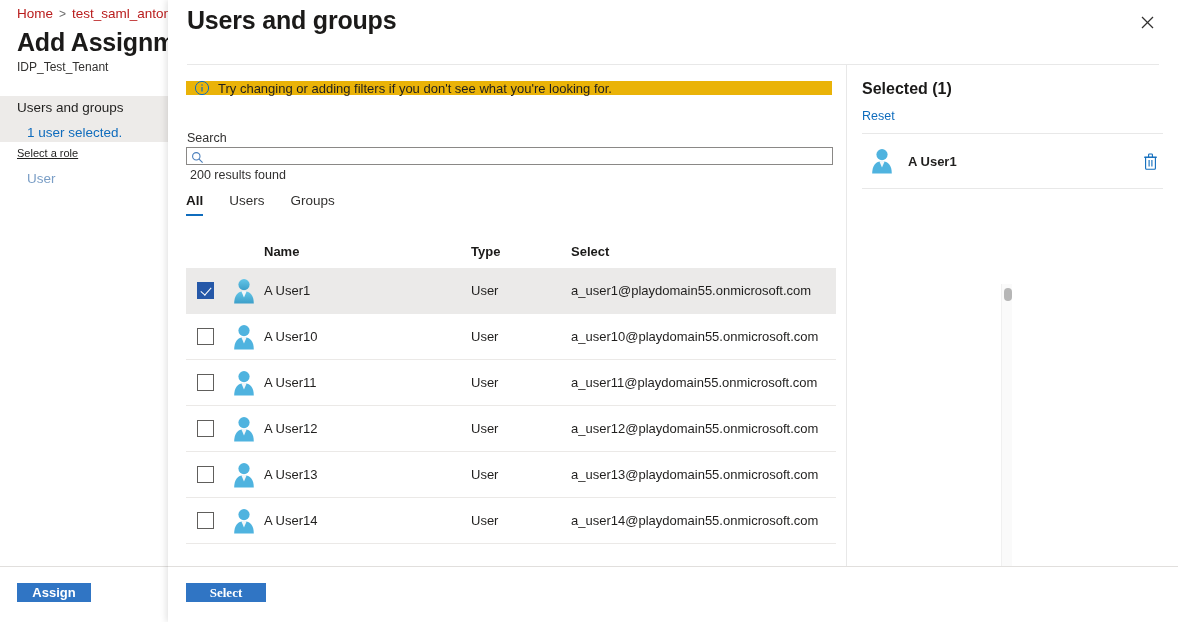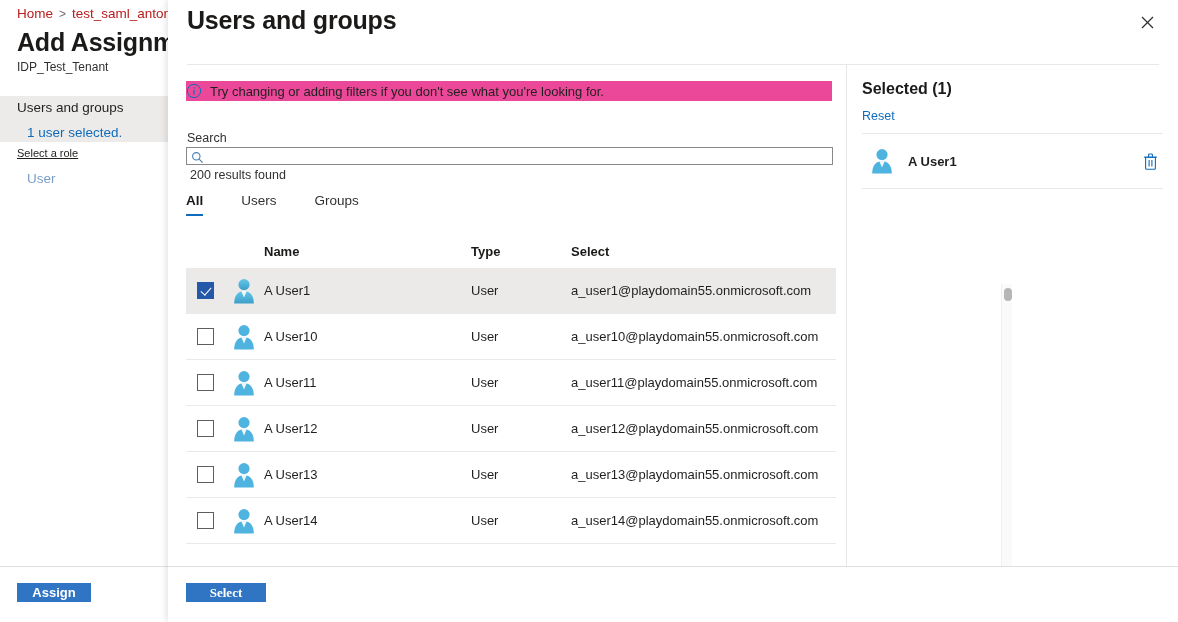--- a/index.html
+++ b/index.html
@@ -53,41 +53,41 @@
     display: flex; align-items: center; justify-content: center;
     color: #323130;
   }
   .close-btn svg { display: block; }
   .panel-hr { position: absolute; left: 19px; top: 64px; width: 972px; height: 1px; background: #e8e8e8; }
 
   
   .content { position: absolute; left: 0; top: 65px; width: 679px; height: 501px; }
 
   .info-bar {
-    position: absolute; left: 18px; top: 16px; width: 646px; height: 20px;
-    background: #ec4899; display: flex; align-items: center; 
+    position: absolute; left: 18px; top: 16px; width: 646px; height: 14px;
+    background: #eab308; display: flex; align-items: center; padding-left: 8px;
   }
   .info-icon { width: 16px; height: 16px; flex: 0 0 16px; margin-right: 8px; color: #0f6cbd; }
   .info-text { font-size: 13px; color: #201f1e; }
 
   .search-label { position: absolute; left: 19px; top: 66px; font-size: 12.5px; color: #323130; }
   .search-wrap {
     position: absolute; left: 18px; top: 82px; width: 647px; height: 18px;
     border: 1px solid #8a8886; background: #fff; display: flex; align-items: center;
   }
   .search-icon { width: 13px; height: 13px; margin-left: 4px; color: #4a7ebb; flex: 0 0 13px; }
   .search-input {
     border: none; outline: none; background: transparent; flex: 1;
     font-family: "Liberation Sans", sans-serif; font-size: 12px; color: #201f1e;
     padding: 0 4px; height: 16px;
   }
   .results-count { position: absolute; left: 22px; top: 103px; font-size: 12.5px; color: #323130; }
 
   
-  .tabs { position: absolute; left: 18px; top: 128px; display: flex; gap: 12px; }
+  .tabs { position: absolute; left: 18px; top: 128px; display: flex; gap: 0; }
   .tab {
     font-size: 13.5px; color: #323130; padding: 0 14px 8px 0; margin-right: 12px;
     cursor: pointer; position: relative; background: none; border: none;
     font-family: "Liberation Sans", sans-serif;
   }
   .tab.active { font-weight: bold; color: #1b1a19; }
   .tab.active::after {
     content: ""; position: absolute; left: 0; right: 14px; bottom: 0;
     height: 2px; background: #0f6cbd;
   }

